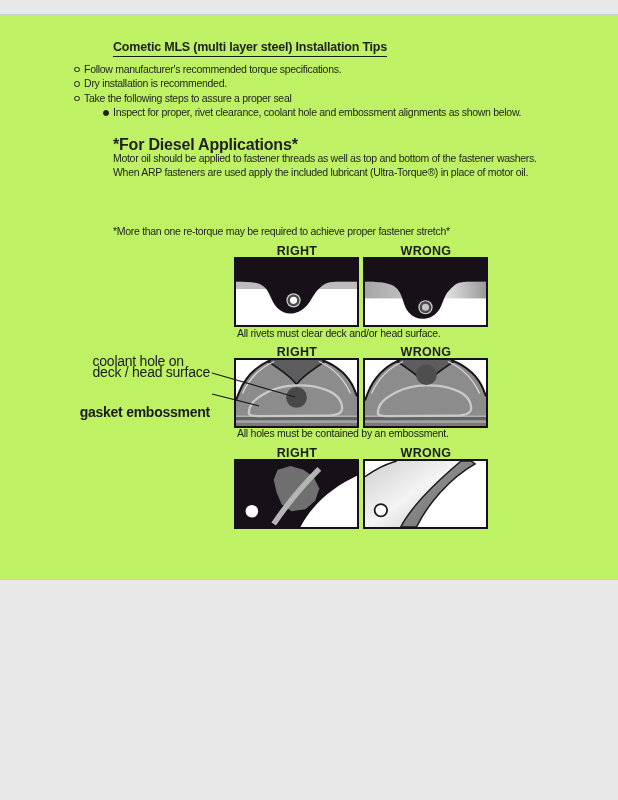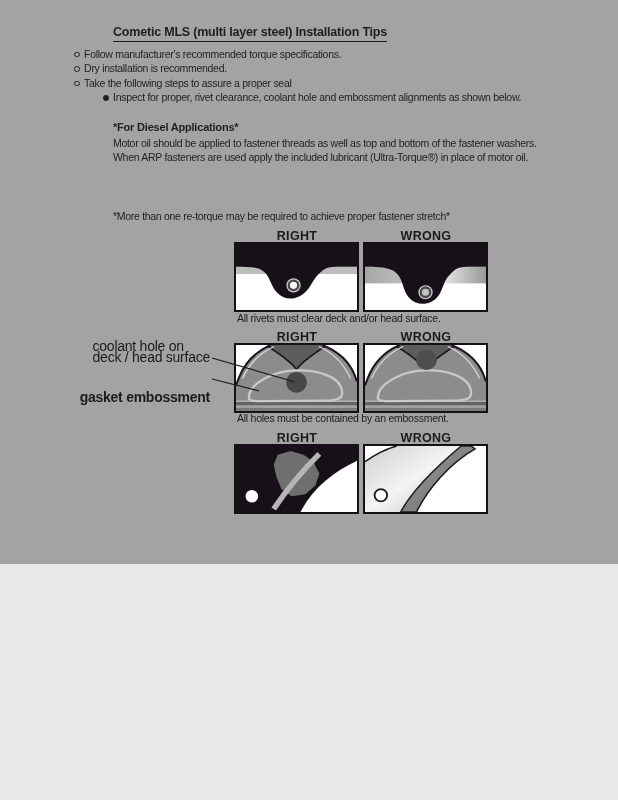--- a/index.html
+++ b/index.html
@@ -1,32 +1,32 @@
 <!DOCTYPE html>
 <html><head>
 <meta charset="utf-8">
 <style>
   html,body{margin:0;padding:0;background:#e8e8e8;}
   .page{
-    position:relative;width:618px;height:564px;background:#a3a3a3;
+    position:relative;width:618px;height:564px;background:#bef264;
     font-family:"Liberation Sans","DejaVu Sans",sans-serif;color:#1f1f1f;
-    overflow:hidden;margin:0 auto;box-shadow:0 0 0 1px #cfcfcf;
+    overflow:hidden;margin:15px auto;box-shadow:0 0 0 1px #cfcfcf;
   }
   .abs{position:absolute;}
   .title{
     left:113px;top:25px;font-size:12.5px;font-weight:bold;letter-spacing:-0.2px;
     border-bottom:1.5px solid #1b1b1b;padding-bottom:1.5px;white-space:nowrap;
   }
   .bullets{left:74px;top:47px;font-size:10.5px;letter-spacing:-0.3px;line-height:14.4px;}
   .brow{display:flex;align-items:flex-start;white-space:pre;}
   .brow.sub{margin-left:29px;}
   .mark{flex:0 0 auto;width:3.6px;height:3.6px;border-radius:50%;margin:4.8px 4.5px 0 0;}
   .mark.open{border:1px solid #1f1f1f;background:transparent;}
   .mark.fill{background:#1f1f1f;border:1px solid #1f1f1f;}
-  .h2{left:113px;top:121px;font-size:11px;font-weight:bold;letter-spacing:-0.2px;white-space:nowrap;}
+  .h2{left:113px;top:121px;font-size:16px;font-weight:bold;letter-spacing:-0.2px;white-space:nowrap;}
   .body-p{left:113px;font-size:10.5px;letter-spacing:-0.3px;line-height:14.2px;white-space:pre-line;width:470px;}
   .p1{top:136px;} .p2{top:166px;} .p3{top:209px;}
 
   .dlabel{width:126px;text-align:center;font-size:12.5px;font-weight:bold;letter-spacing:0.3px;color:#1b1b1b;}
   .panel{width:121px;height:66px;border:2.5px solid #171019;background:#fff;box-sizing:content-box;}
   .panel svg{display:block;width:121px;height:66px;}
   .caption{left:237px;font-size:10.5px;letter-spacing:-0.25px;line-height:11.5px;white-space:pre-line;color:#1b1b1b;}
   .ptr{right:408px;text-align:left;font-size:14px;letter-spacing:-0.25px;line-height:10.8px;white-space:pre-line;color:#1b1b1b;}
 
   .disc{left:107px;top:574px;width:412px;font-size:5.6px;line-height:6.5px;color:#262626;}

